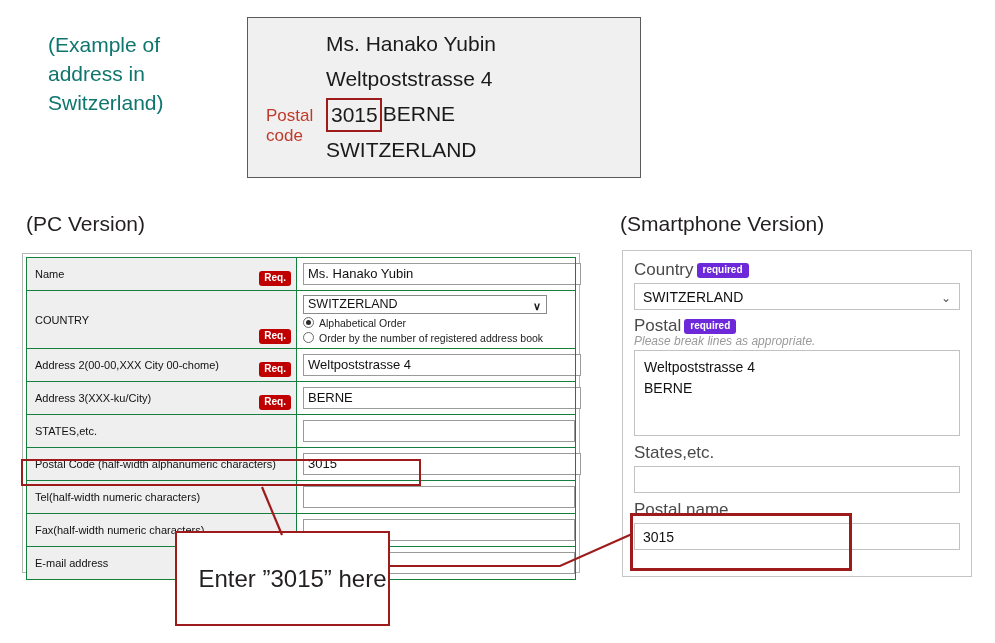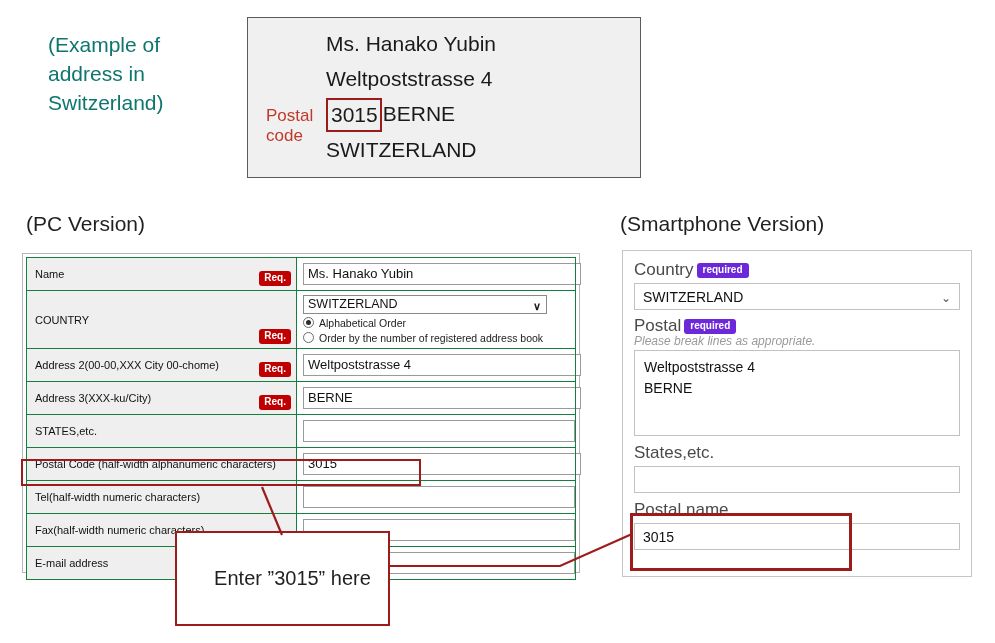--- a/index.html
+++ b/index.html
@@ -174,21 +174,21 @@
     pointer-events:none;
   }
 
   
   #callout{
     left:175px; top:531px; width:215px; height:95px;
     background:#fff; border:2.5px solid #9e1b1b;
     box-sizing:border-box;
     display:flex;align-items:center;justify-content:center;
     text-align:center;
-    font-size:20px;color:#231f20;line-height:27px;padding-left:20px;
+    font-size:24px;color:#231f20;line-height:27px;padding-left:20px;
   }
 
   svg.leader{position:absolute;left:0;top:0;width:995px;height:643px;
     pointer-events:none;}
 </style>
 </head>
 <body>
 
 <div class="abs" id="example-caption">(Example of address in Switzerland)</div>
 

